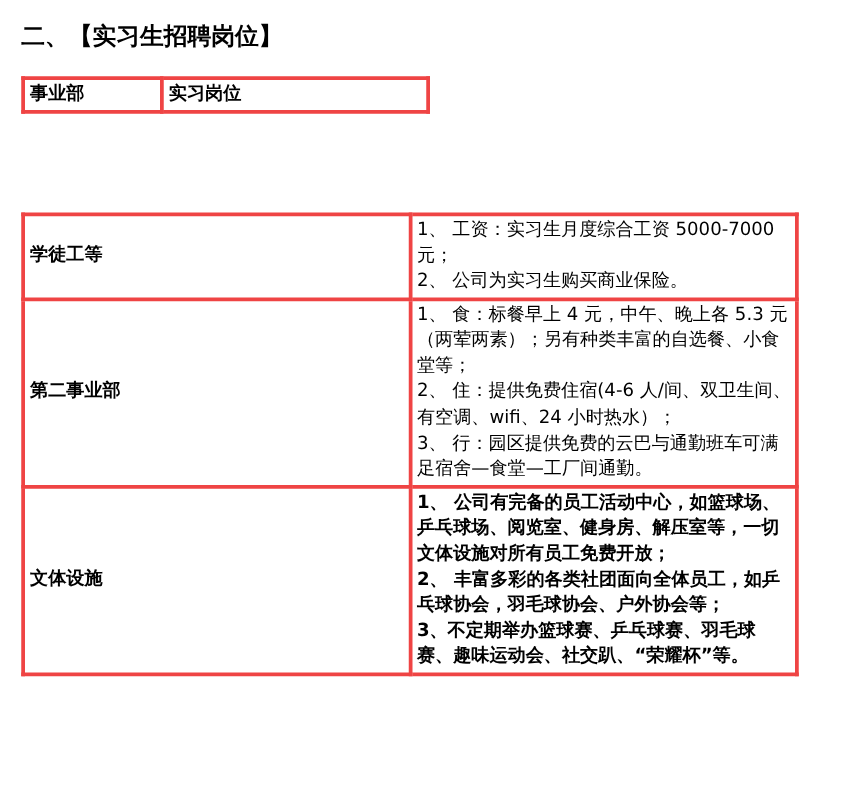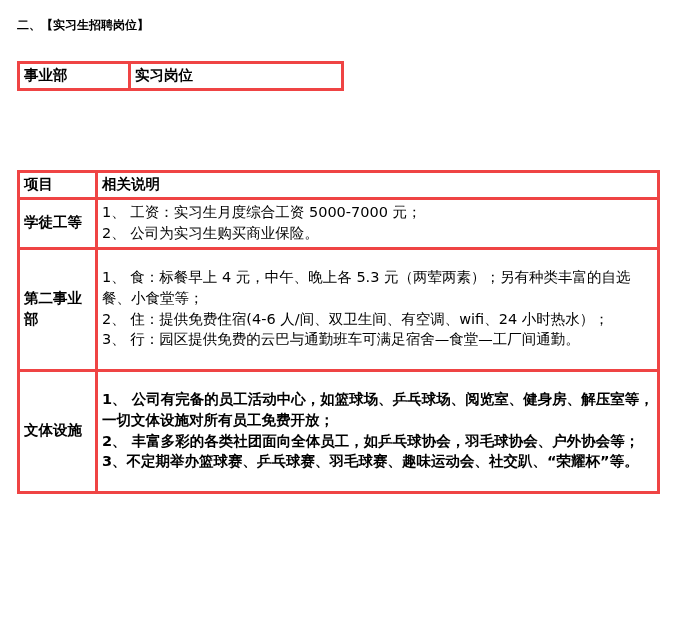--- a/index.html
+++ b/index.html
@@ -14,21 +14,21 @@
     color: #000000;
     overflow: hidden;
   }
   .page {
     position: relative;
     width: 684px;
     height: 633px;
     box-sizing: border-box;
   }
   .heading {
-    font-size: 12px;
+    font-size: 19px;
     font-weight: bold;
     line-height: 1.2;
     white-space: nowrap;
   }
   #h1 { position: absolute; left: 17px; top: 18px; }
   #h2 { position: absolute; left: 17px; top: 128px; }
 
   table {
     border-collapse: collapse;
     table-layout: fixed;
@@ -87,24 +87,20 @@
       <tr>
         <td class="c1 bold">事业部</td>
         <td class="c2 bold">实习岗位</td>
       </tr>
     </tbody>
   </table>
 
 
   <table id="table2">
     <tbody>
-      <tr>
-        <td class="col-item bold" style="height:20px;">项目</td>
-        <td class="col-desc bold">相关说明</td>
-      </tr>
 
       <tr>
         <td class="item" style="height:44px;">学徒工等</td>
         <td class="desc">
           <p>1、 工资：实习生月度综合工资 5000-7000 元；</p>
           <p>2、 公司为实习生购买商业保险。</p>
         </td>
       </tr>
 
 

